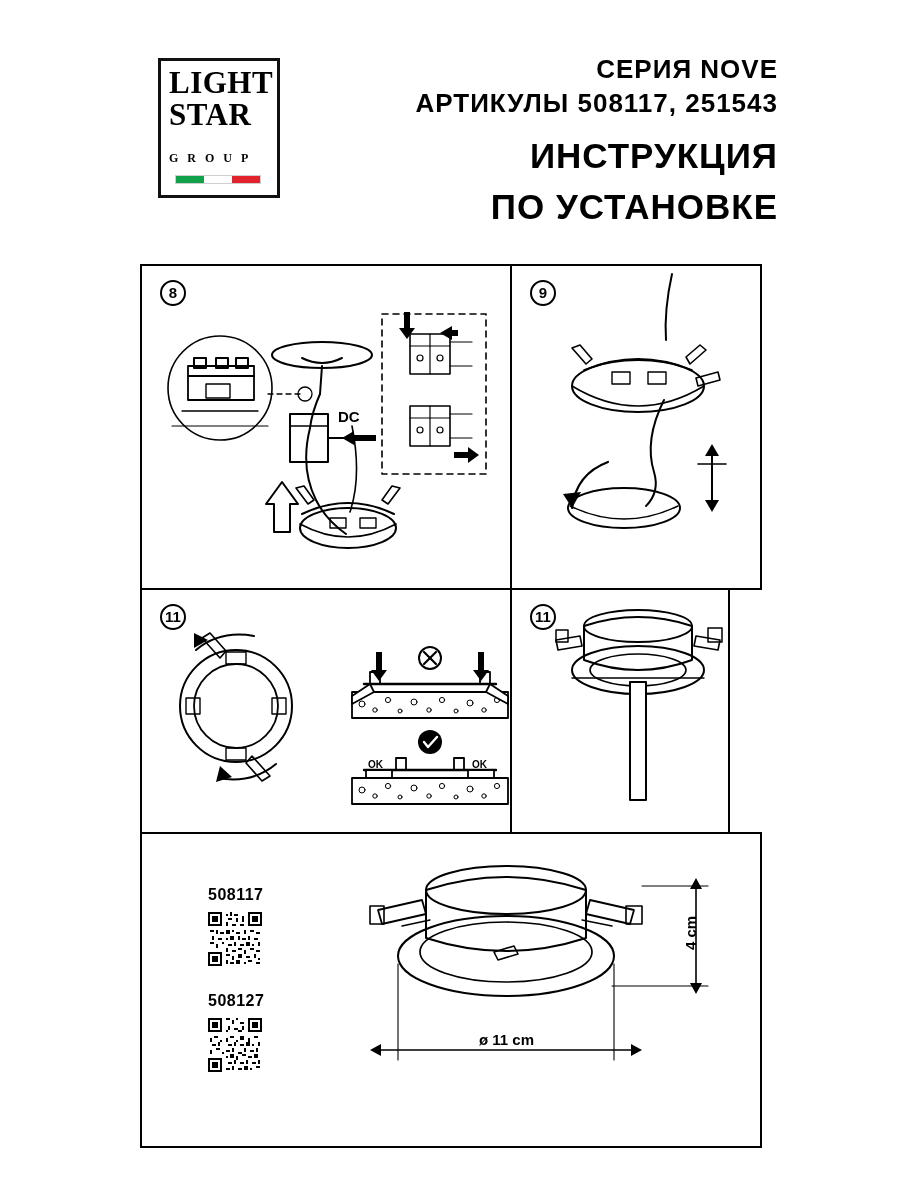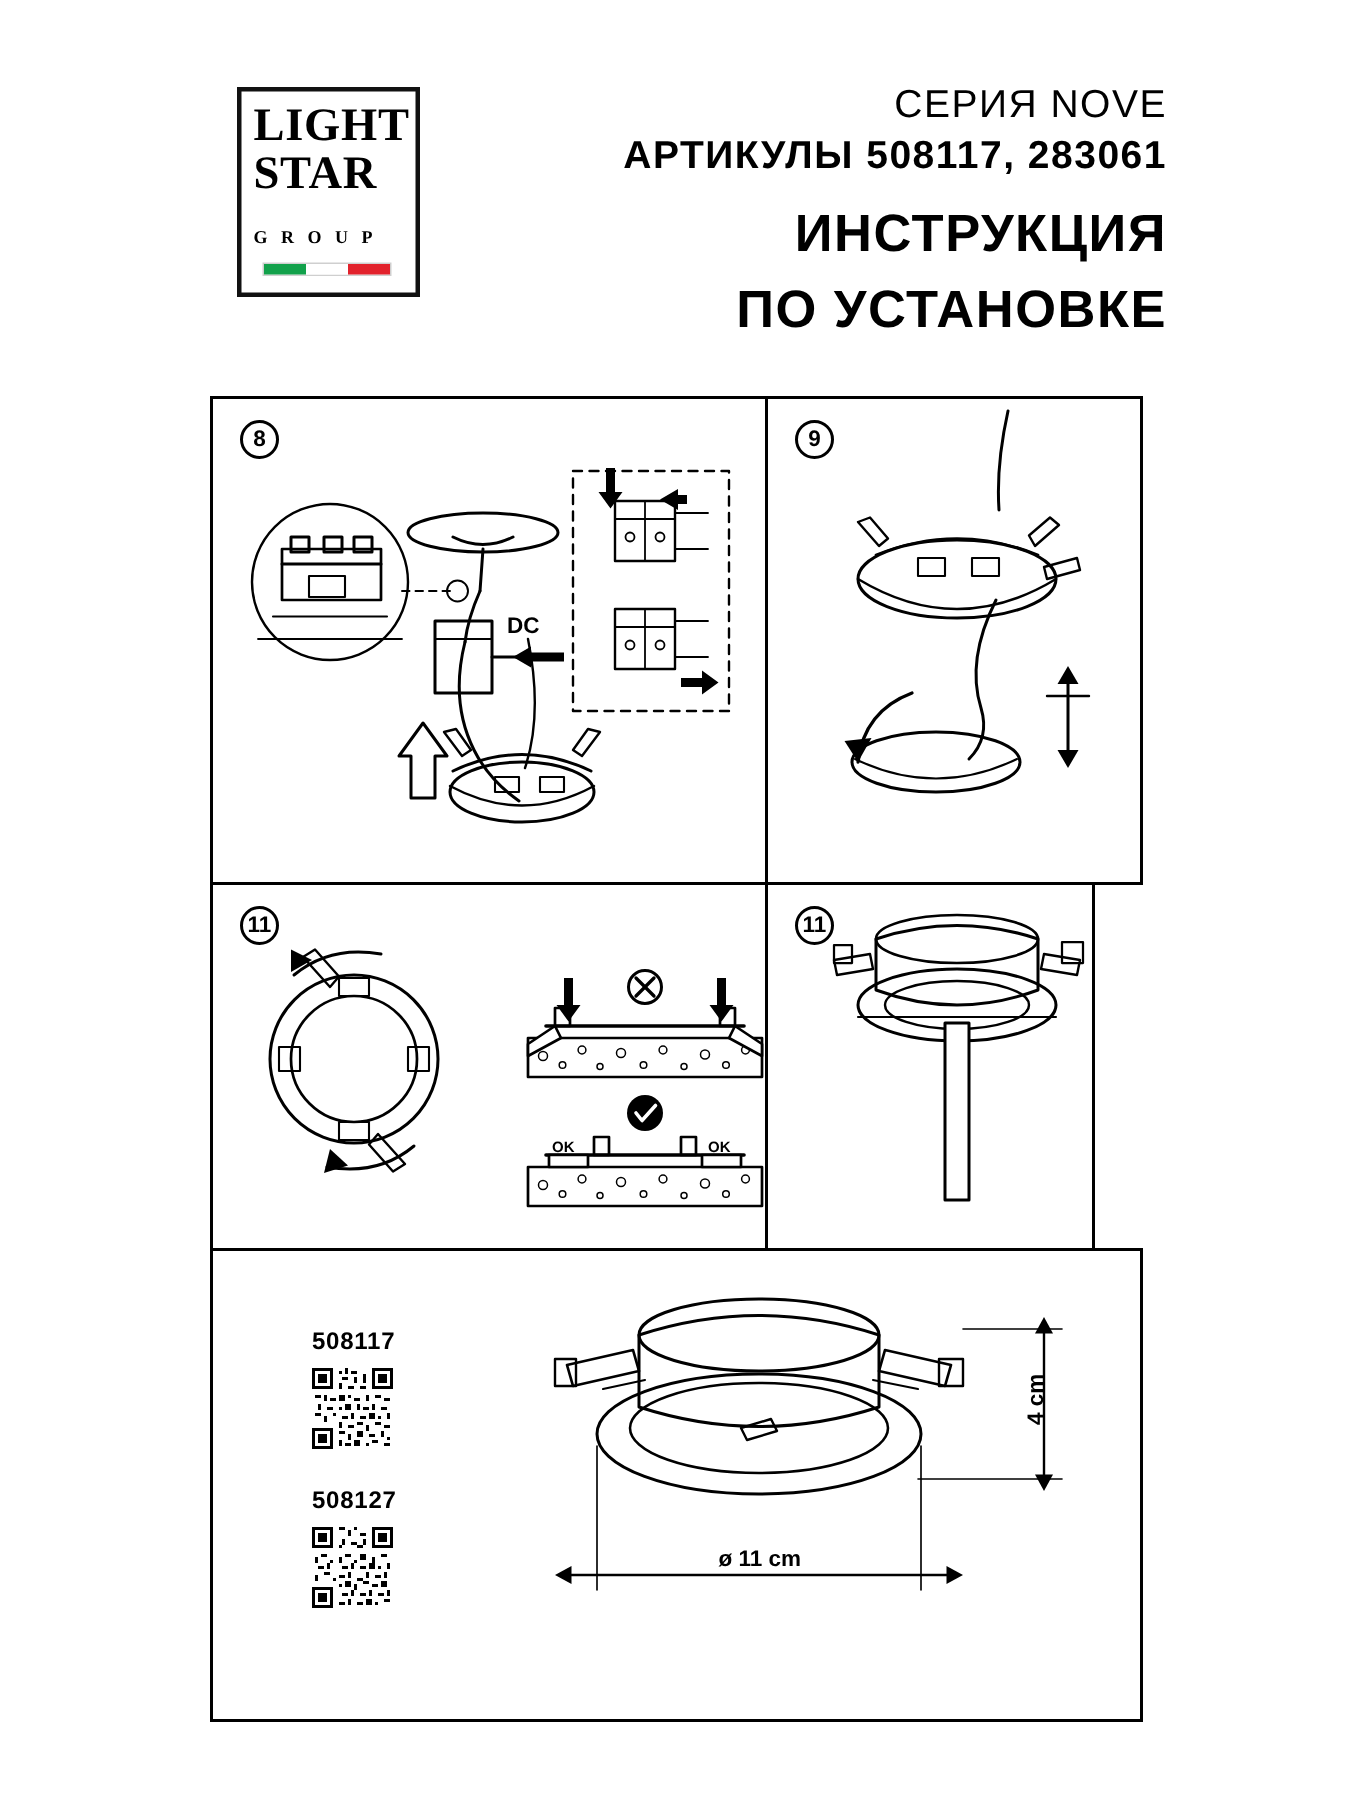--- a/index.html
+++ b/index.html
@@ -71,21 +71,21 @@
   .flag i.r { background: #e2222c; }
 
   .title-block {
     position: absolute;
     right: 140px;
     top: 52px;
     text-align: right;
   }
   .title-line1 {
     font-size: 26px;
-    font-weight: normal;
+    font-weight: bold;
     letter-spacing: 1px;
     line-height: 34px;
   }
   .title-line2 {
     font-size: 26px;
     font-weight: bold;
     letter-spacing: 1px;
     line-height: 34px;
   }
   .title-sub {
@@ -170,21 +170,21 @@
     </div>
     <div class="flag">
       <i class="g"></i>
         <i class="w"></i>
         <i class="r"></i>
     </div>
   </div>
 
   <div class="title-block">
     <div class="title-line1">СЕРИЯ NOVE</div>
-    <div class="title-line2">АРТИКУЛЫ 508117, 283061</div>
+    <div class="title-line2">АРТИКУЛЫ 508117, 251543</div>
     <div class="title-sub">ИНСТРУКЦИЯ</div>
     <div class="title-sub" style="margin-top:16px">ПО УСТАНОВКЕ</div>
   </div>
 
 </div>
 
 <div class="panels">
 
   <div class="panel p8">
     <div class="step-num">8</div>

